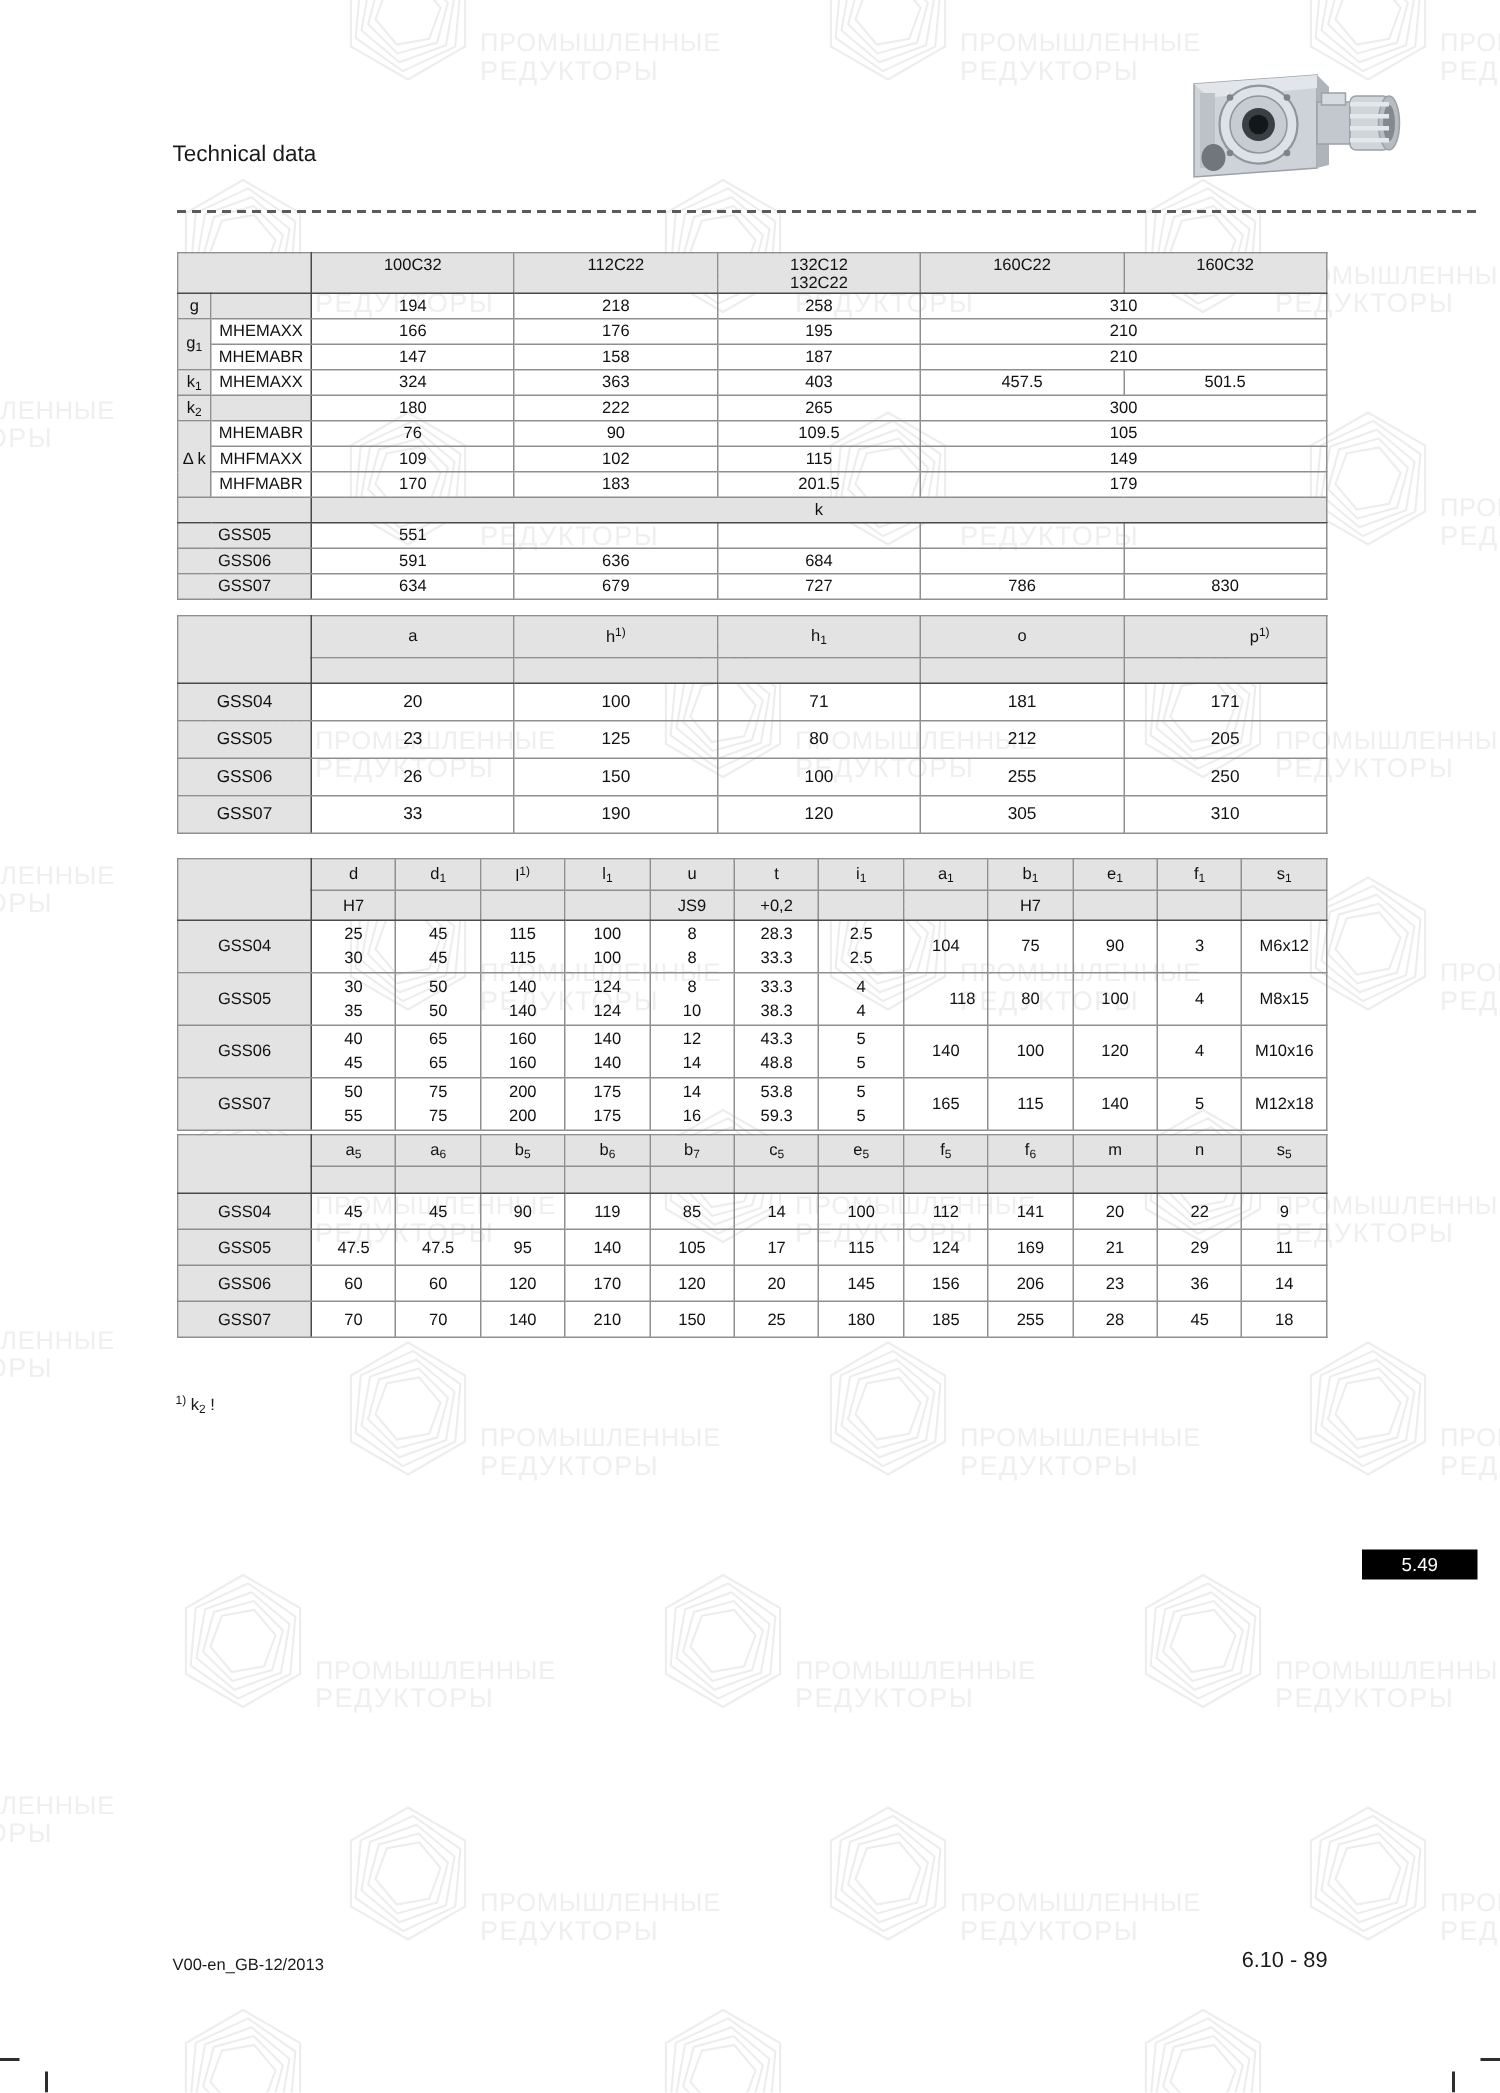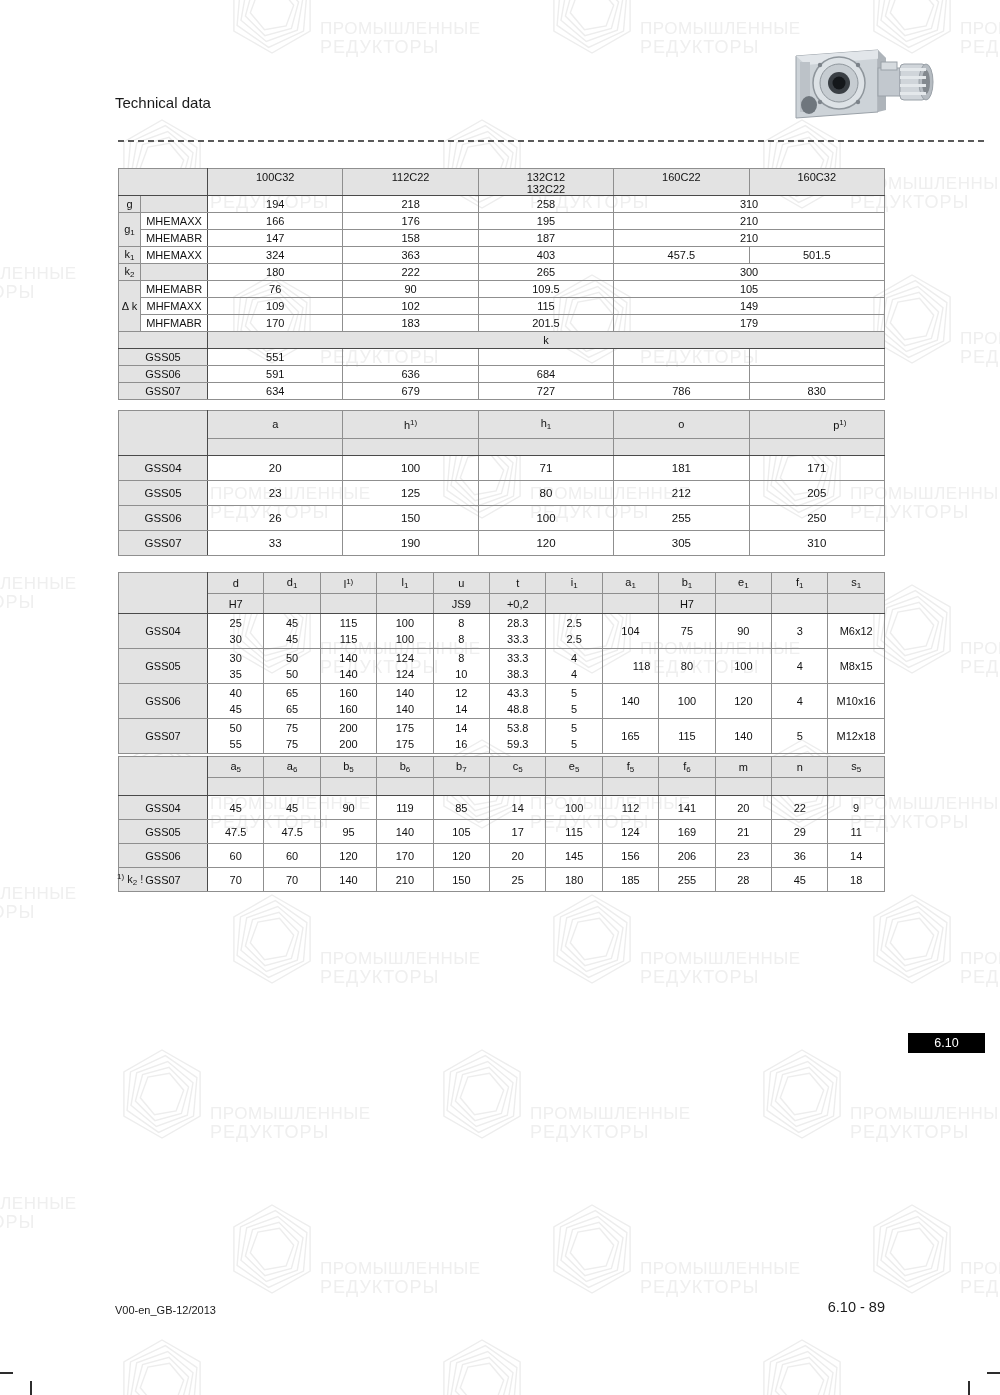--- a/index.html
+++ b/index.html
@@ -41,21 +41,21 @@
   #t1-wrap{left:118px;top:168px;}
   #t2-wrap{left:118px;top:410px;}
   #t3-wrap{left:118px;top:572px;}
   #t4-wrap{left:118px;top:756px;}
   #t1 td{height:16px;}
   #t1 th{height:16px;vertical-align:top;padding-top:2px;}
   #t2 td{height:24px;font-size:11.5px;}
   #t3 td{height:16px;}
   #t4 td{height:23px;}
   .dualline{line-height:16px;}
-  #footnote{left:117px;top:872px;font-size:11px;}
+  #footnote{left:117px;top:929px;font-size:11px;}
   #section-badge{left:908px;top:1033px;width:77px;height:20px;background:#000;
     color:#fff;font-size:12.5px;line-height:20px;text-align:center;}
   #footer-left{left:115px;top:1304px;font-size:11px;}
   #footer-right{right:115px;top:1299px;font-size:14.5px;}
   
   .crop{position:absolute;background:#2d2d2d;}
   #crop-bl-h{left:0;top:1372px;width:13px;height:2px;}
   #crop-bl-v{left:30px;top:1381px;width:2px;height:14px;}
   #crop-br-h{right:0;top:1372px;width:13px;height:2px;}
   #crop-br-v{right:30px;top:1381px;width:2px;height:14px;}
@@ -1027,21 +1027,21 @@
             <td>255</td>
             <td>28</td>
             <td>45</td>
             <td>18</td>
           </tr>
         </tbody>
       </table>
     </div>
 
   <div class="abs" id="footnote"><sup>1)</sup> k<sub>2</sub> !</div>
-  <div class="abs" id="section-badge">6.10</div>
+  <div class="abs" id="section-badge">5.49</div>
   <div class="abs" id="footer-left">V00-en_GB-12/2013</div>
   <div class="abs" id="footer-right">6.10 - 89</div>
 
   <div class="crop" id="crop-bl-h"></div>
   <div class="crop" id="crop-bl-v"></div>
   <div class="crop" id="crop-br-h"></div>
   <div class="crop" id="crop-br-v"></div>
 </div>
 
 </body></html>

